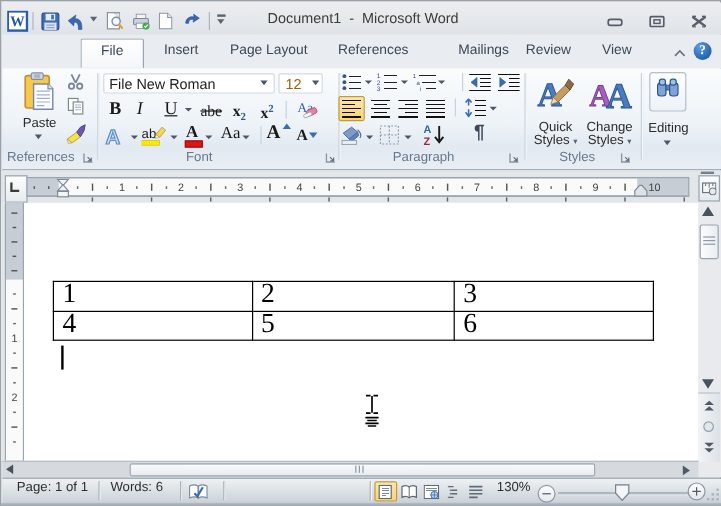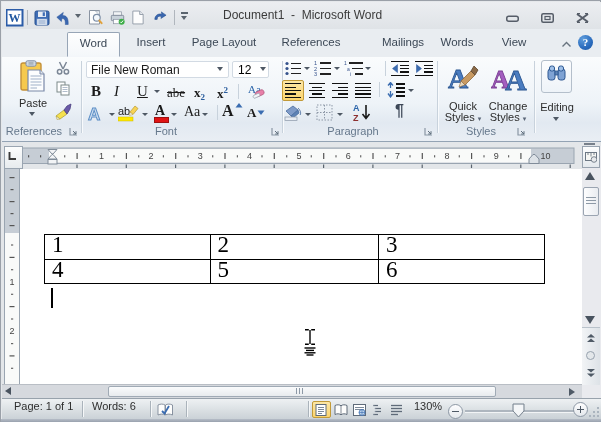--- a/index.html
+++ b/index.html
@@ -93,26 +93,26 @@
   </svg>
   <svg class="abs winbtn" style="left:540px" width="13" height="10" viewBox="0 0 13 10">
     <rect x="0.75" y="0.75" width="11.5" height="8.5" rx="1.5" fill="none" stroke="#565d68" stroke-width="1.5"></rect>
     <rect x="4" y="3.5" width="5" height="3" fill="none" stroke="#565d68" stroke-width="1.2"></rect>
   </svg>
   <svg class="abs winbtn" style="left:575px" width="13" height="10" viewBox="0 0 13 10">
     <path d="M1 1 L12 9 M12 1 L1 9" stroke="#565d68" stroke-width="2"></path>
     <path d="M1 0.5 h3 M9 0.5 h3 M1 9.5 h3 M9 9.5 h3" stroke="#565d68" stroke-width="1.4"></path>
   </svg>
   <div class="abs" id="tabrow"></div>
-  <div class="tab" id="tab-home">Word</div>
+  <div class="tab" id="tab-home">File</div>
   <div class="tab" style="left:127px;width:46px">Insert</div>
   <div class="tab" style="left:183px;width:80px">Page&nbsp;Layout</div>
   <div class="tab" style="left:273px;width:74px">References</div>
   <div class="tab" style="left:371px;width:62px">Mailings</div>
-  <div class="tab" style="left:429px;width:54px">Words</div>
+  <div class="tab" style="left:429px;width:54px">Review</div>
   <div class="tab" style="left:491px;width:44px">View</div>
 
   <svg class="abs" style="left:560px;top:39px" width="11" height="8" viewBox="0 0 11 8">
     <path d="M1.5 6.5 L5.5 2.5 L9.5 6.5" fill="none" stroke="#68747f" stroke-width="1.4"></path>
   </svg>
   <div class="abs" style="left:577px;top:34px;width:15px;height:15px;border-radius:50%;background:radial-gradient(circle at 5px 4px,#5f9ddc,#2a6bbd 60%,#1c56a0);color:#fff;font-weight:bold;font-size:11px;text-align:center;line-height:15px;font-family:'Liberation Serif',serif">?</div>
   <div class="abs" id="ribbon"></div>
 
   <div class="gsep" style="left:80px"></div>
 
@@ -156,21 +156,21 @@
   </svg>
   <div class="glabel" style="left:2px;width:62px">References</div>
   <svg class="launcher" style="left:68px" viewBox="0 0 10 10">
     <path d="M1 1 L1 8 L8 8" fill="none" stroke="#8a97a5" stroke-width="1.2"></path>
     <path d="M4 4 L7 7 M7 4.2 L7 7 L4.2 7" fill="none" stroke="#5f6e7d" stroke-width="1"></path>
   </svg>
 
   <div class="gsep" style="left:281px"></div>
   <div class="abs" style="left:85px;top:60px;width:143px;height:17px;background:#fff;border:1px solid #d2dae3;border-radius:2px;box-sizing:border-box;font-size:12px;color:#1c1c1c;padding:1px 0 0 4px">File New Roman</div>
   <div class="abs" style="left:216px;top:66px;width:0;height:0;border-left:3.5px solid transparent;border-right:3.5px solid transparent;border-top:4px solid #4e5864"></div>
-  <div class="abs" style="left:231px;top:60px;width:37px;height:17px;background:#fff;border:1px solid #d2dae3;border-radius:2px;box-sizing:border-box;font-size:12px;color:#000000;padding:1px 0 0 5px">12</div>
+  <div class="abs" style="left:231px;top:60px;width:37px;height:17px;background:#fff;border:1px solid #d2dae3;border-radius:2px;box-sizing:border-box;font-size:12px;color:#a16207;padding:1px 0 0 5px">12</div>
   <div class="abs" style="left:259px;top:66px;width:0;height:0;border-left:3.5px solid transparent;border-right:3.5px solid transparent;border-top:4px solid #4e5864"></div>
 
   <div class="ricon" style="left:90px;top:82px;font-family:'Liberation Serif',serif;font-weight:bold;font-size:15px">B</div>
   <div class="ricon" style="left:113px;top:82px;font-family:'Liberation Serif',serif;font-style:italic;font-size:15px">I</div>
   <div class="ricon" style="left:136px;top:82px;font-family:'Liberation Serif',serif;font-size:15px;text-decoration:underline">U</div>
   <div class="abs" style="left:153px;top:89px;width:0;height:0;border-left:3px solid transparent;border-right:3px solid transparent;border-top:3.5px solid #4e5864"></div>
   <div class="ricon" style="left:166px;top:84px;font-family:'Liberation Serif',serif;font-size:13px;text-decoration:line-through">abe</div>
   <div class="ricon" style="left:193px;top:84px;font-family:'Liberation Serif',serif;font-size:13px;font-weight:bold">x<span style="font-size:9px;vertical-align:-3px;color:#2a5d9e">2</span></div>
   <div class="ricon" style="left:216px;top:84px;font-family:'Liberation Serif',serif;font-size:13px;font-weight:bold">x<span style="font-size:9px;vertical-align:5px;color:#2a5d9e">2</span></div>
   <div class="abs" style="left:237px;top:83px;width:1px;height:15px;background:#c8d2dc"></div>

